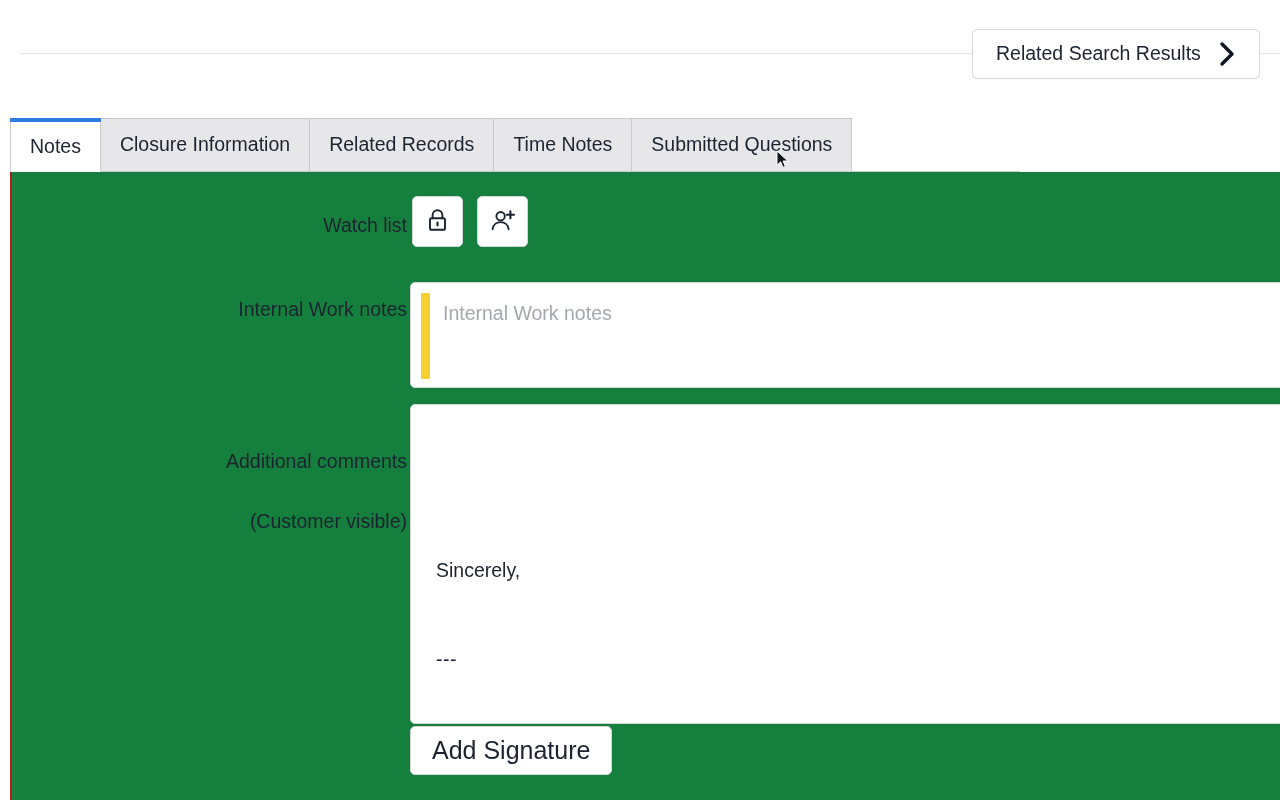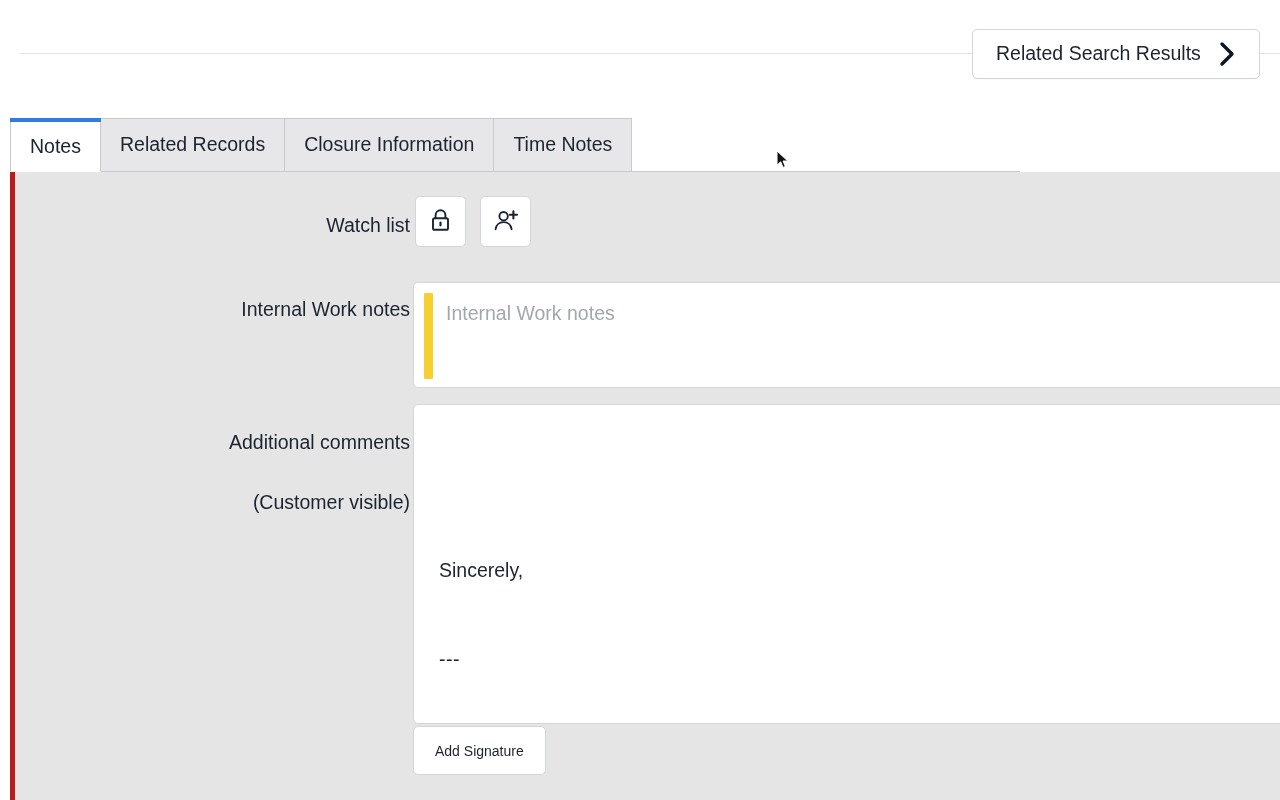--- a/index.html
+++ b/index.html
@@ -108,22 +108,22 @@
     background: #c9cace;
   }
 
   
   .content-panel {
     position: absolute;
     left: 10px;
     top: 172px;
     width: 1270px;
     height: 628px;
-    border-left: 5px solid #b91c1c;
-    background: #e5e5e5;
+    border-left: 2px solid #b91c1c;
+    background: #15803d;
   }
   .field-label {
     position: absolute;
     text-align: right;
     font-size: 19.5px;
     line-height: 30px;
     color: #1c2330;
     white-space: pre-line;
   }
 
@@ -174,21 +174,21 @@
   .iwn-placeholder {
     position: absolute;
     left: 32px;
     top: 16px;
     font-size: 19.5px;
     color: #a3a7ae;
     line-height: 28px;
   }
 
   
-  .ac-label { left: 50px; top: 225px; width: 345px; }
+  .ac-label { left: 50px; top: 244px; width: 345px; }
   .ac-box {
     position: absolute;
     left: 398px;
     top: 232px;
     width: 900px;
     height: 320px;
     border: 1px solid #d3d5da;
     border-radius: 5px;
     background: #ffffff;
     overflow: hidden;
@@ -209,21 +209,21 @@
     position: absolute;
     left: 398px;
     top: 554px;
     height: 49px;
     padding: 0 21px;
     display: flex;
     align-items: center;
     background: #ffffff;
     border: 1px solid #d3d5da;
     border-radius: 5px;
-    font-size: 14px;
+    font-size: 25px;
     color: #1c2330;
     cursor: pointer;
   }
 
   
   .cursor {
     position: absolute;
     left: 776px;
     top: 150px;
     pointer-events: none;
@@ -246,27 +246,30 @@
         </svg>
       </span>
     </button>
   </div>
 
   <div class="tabs">
     <div class="tab active">
       <span>Notes</span>
     </div>
     <div class="tab">
+      <span>Closure Information</span>
+    </div>
+    <div class="tab">
       <span>Related Records</span>
-    </div>
-    <div class="tab">
-      <span>Closure Information</span>
     </div>
     <div class="tab">
       <span>Time Notes</span>
+    </div>
+    <div class="tab">
+      <span>Submitted Questions</span>
     </div>
   </div>
   <div class="tab-strip-underline"></div>
 
   <div class="content-panel">
 
     <div class="field-label watch-label">Watch list</div>
     <div class="watch-buttons">
       <button class="icon-btn">
         <span>

